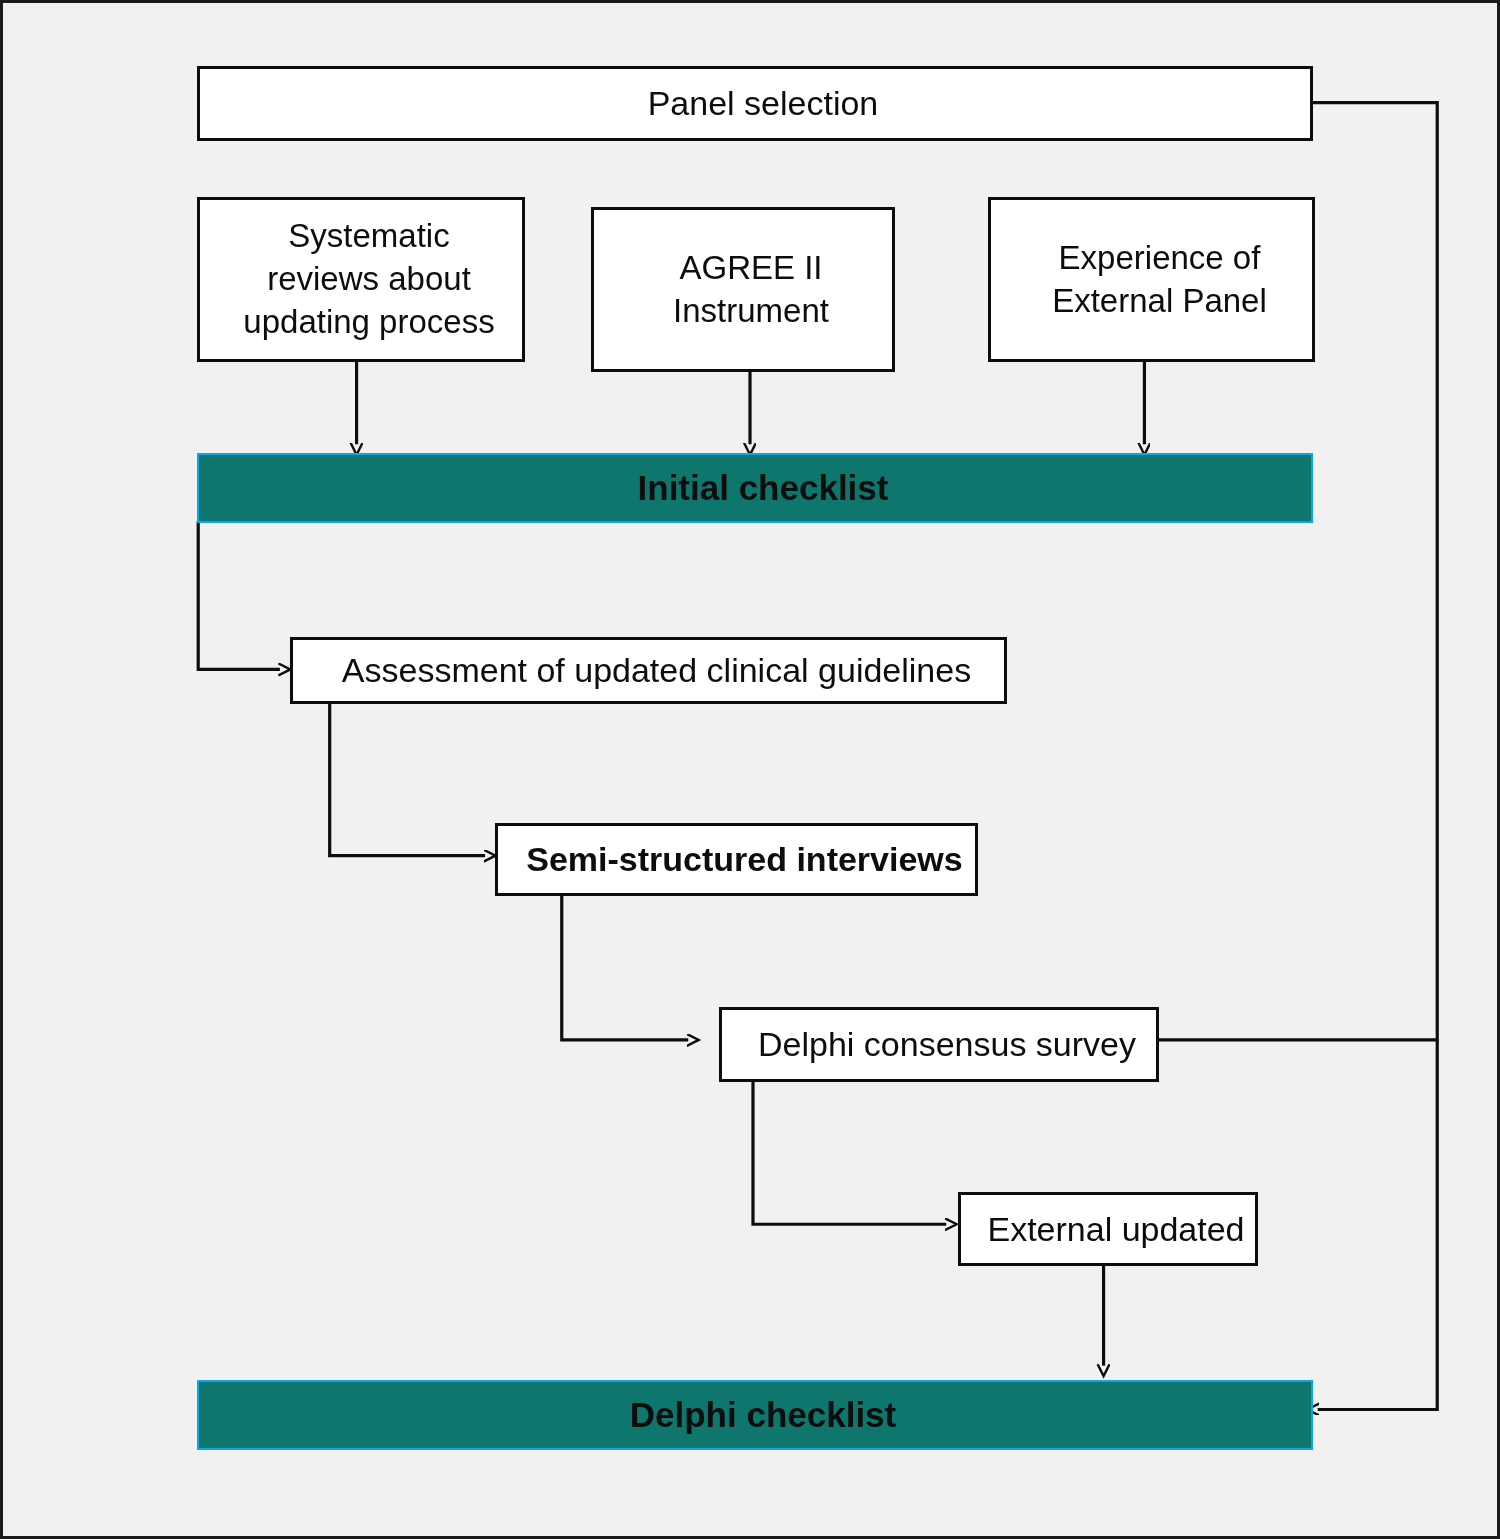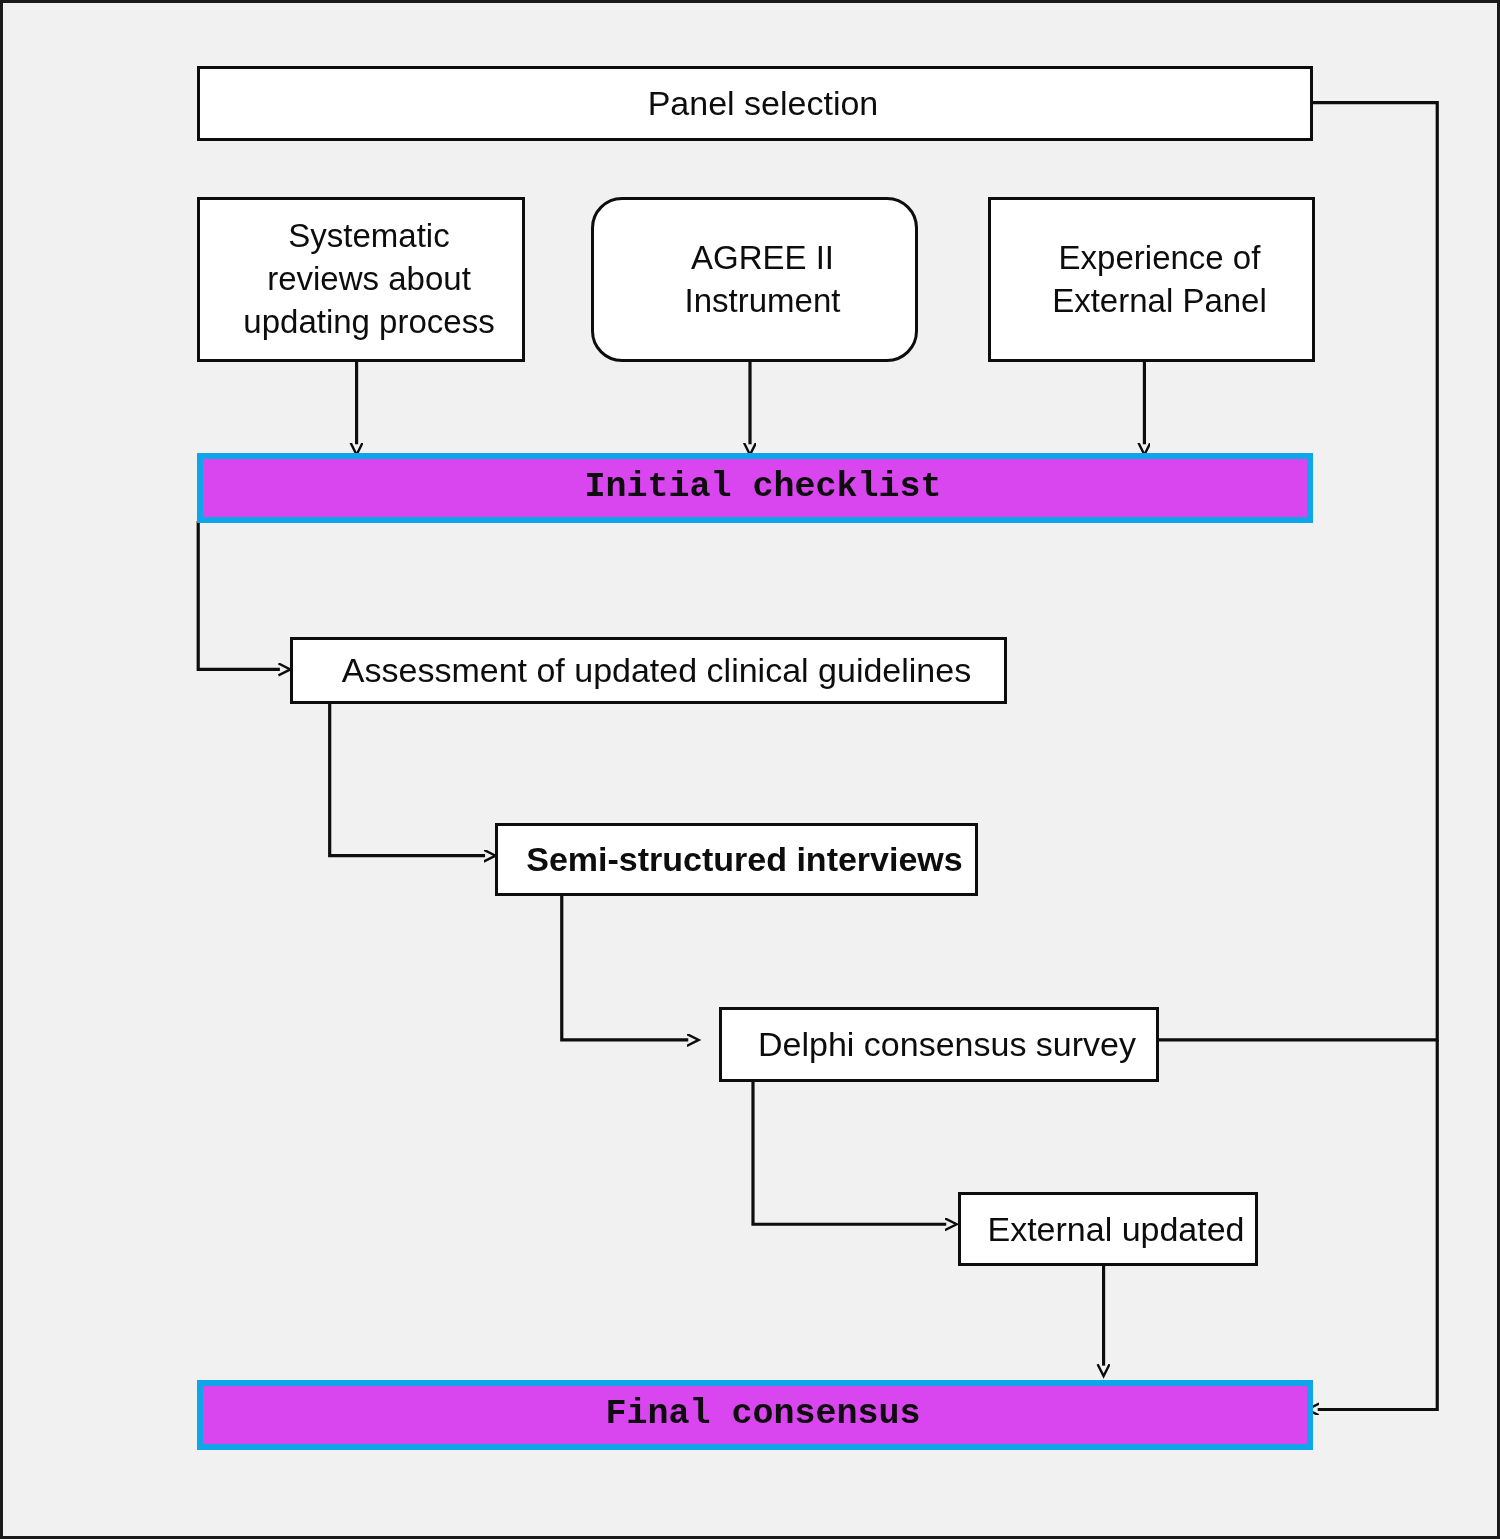--- a/index.html
+++ b/index.html
@@ -37,24 +37,23 @@
     line-height: 1.30;
     z-index: 2;
     padding-left: 16px;
   }
   .node-label {
     display: block;
     padding: 0 10px;
     white-space: pre-line;
   }
   .band {
-    background: #d946ef;
-    border: 6px solid #0ea5e9;
+    background: #0f766e;
+    border: 2px solid #0ea5e9;
     font-weight: bold;
-    font-family: Liberation Mono, monospace;
   }
   .fs-34 { font-size: 34px; }
   .fs-33 { font-size: 33px; }
   .fs-35 { font-size: 35px; }
 </style>
 </head>
 <body>
 
 <div id="page">
 
@@ -92,21 +91,21 @@
   <div class="node fs-34" style="left:194px; top:63px; width:1116px; height:75px;">
     <span class="node-label">Panel selection</span>
   </div>
 
   <div class="node fs-33" style="left:194px; top:194px; width:328px; height:165px;">
     <span class="node-label">Systematic
 reviews about
 updating process</span>
   </div>
 
-  <div class="node fs-33" style="left:588px; top:194px; width:327px; height:165px;border-radius:31px;">
+  <div class="node fs-33" style="left:588px; top:204px; width:304px; height:165px;">
     <span class="node-label">AGREE II
 Instrument</span>
   </div>
 
   <div class="node fs-33" style="left:985px; top:194px; width:327px; height:165px;">
     <span class="node-label">Experience of
 External Panel</span>
   </div>
 
   <div class="node band fs-35" style="left:194px; top:450px; width:1116px; height:70px;">
@@ -123,16 +122,16 @@
 
   <div class="node fs-34" style="left:696px; top:1004px; width:440px; height:75px;margin-left:20px;">
     <span class="node-label">Delphi consensus survey</span>
   </div>
 
   <div class="node fs-34" style="left:955px; top:1189px; width:300px; height:74px;">
     <span class="node-label">External updated</span>
   </div>
 
   <div class="node band fs-35" style="left:194px; top:1377px; width:1116px; height:70px;">
-    <span class="node-label">Final consensus</span>
+    <span class="node-label">Delphi checklist</span>
   </div>
 
 </div>
 
 </body></html>

